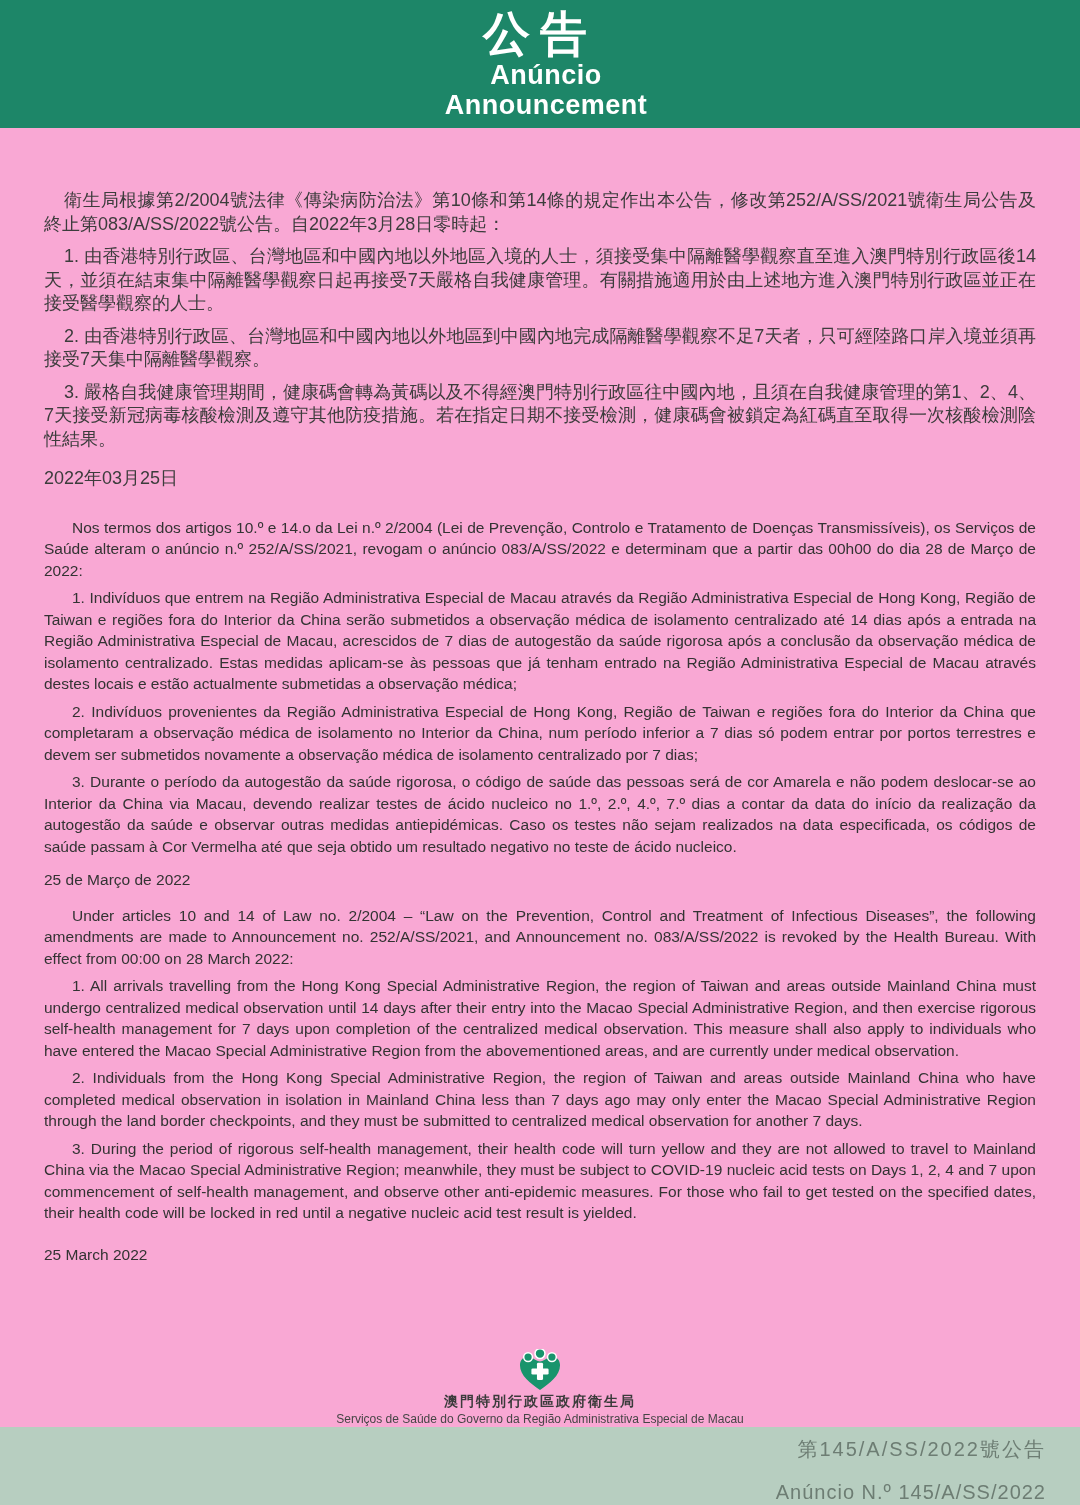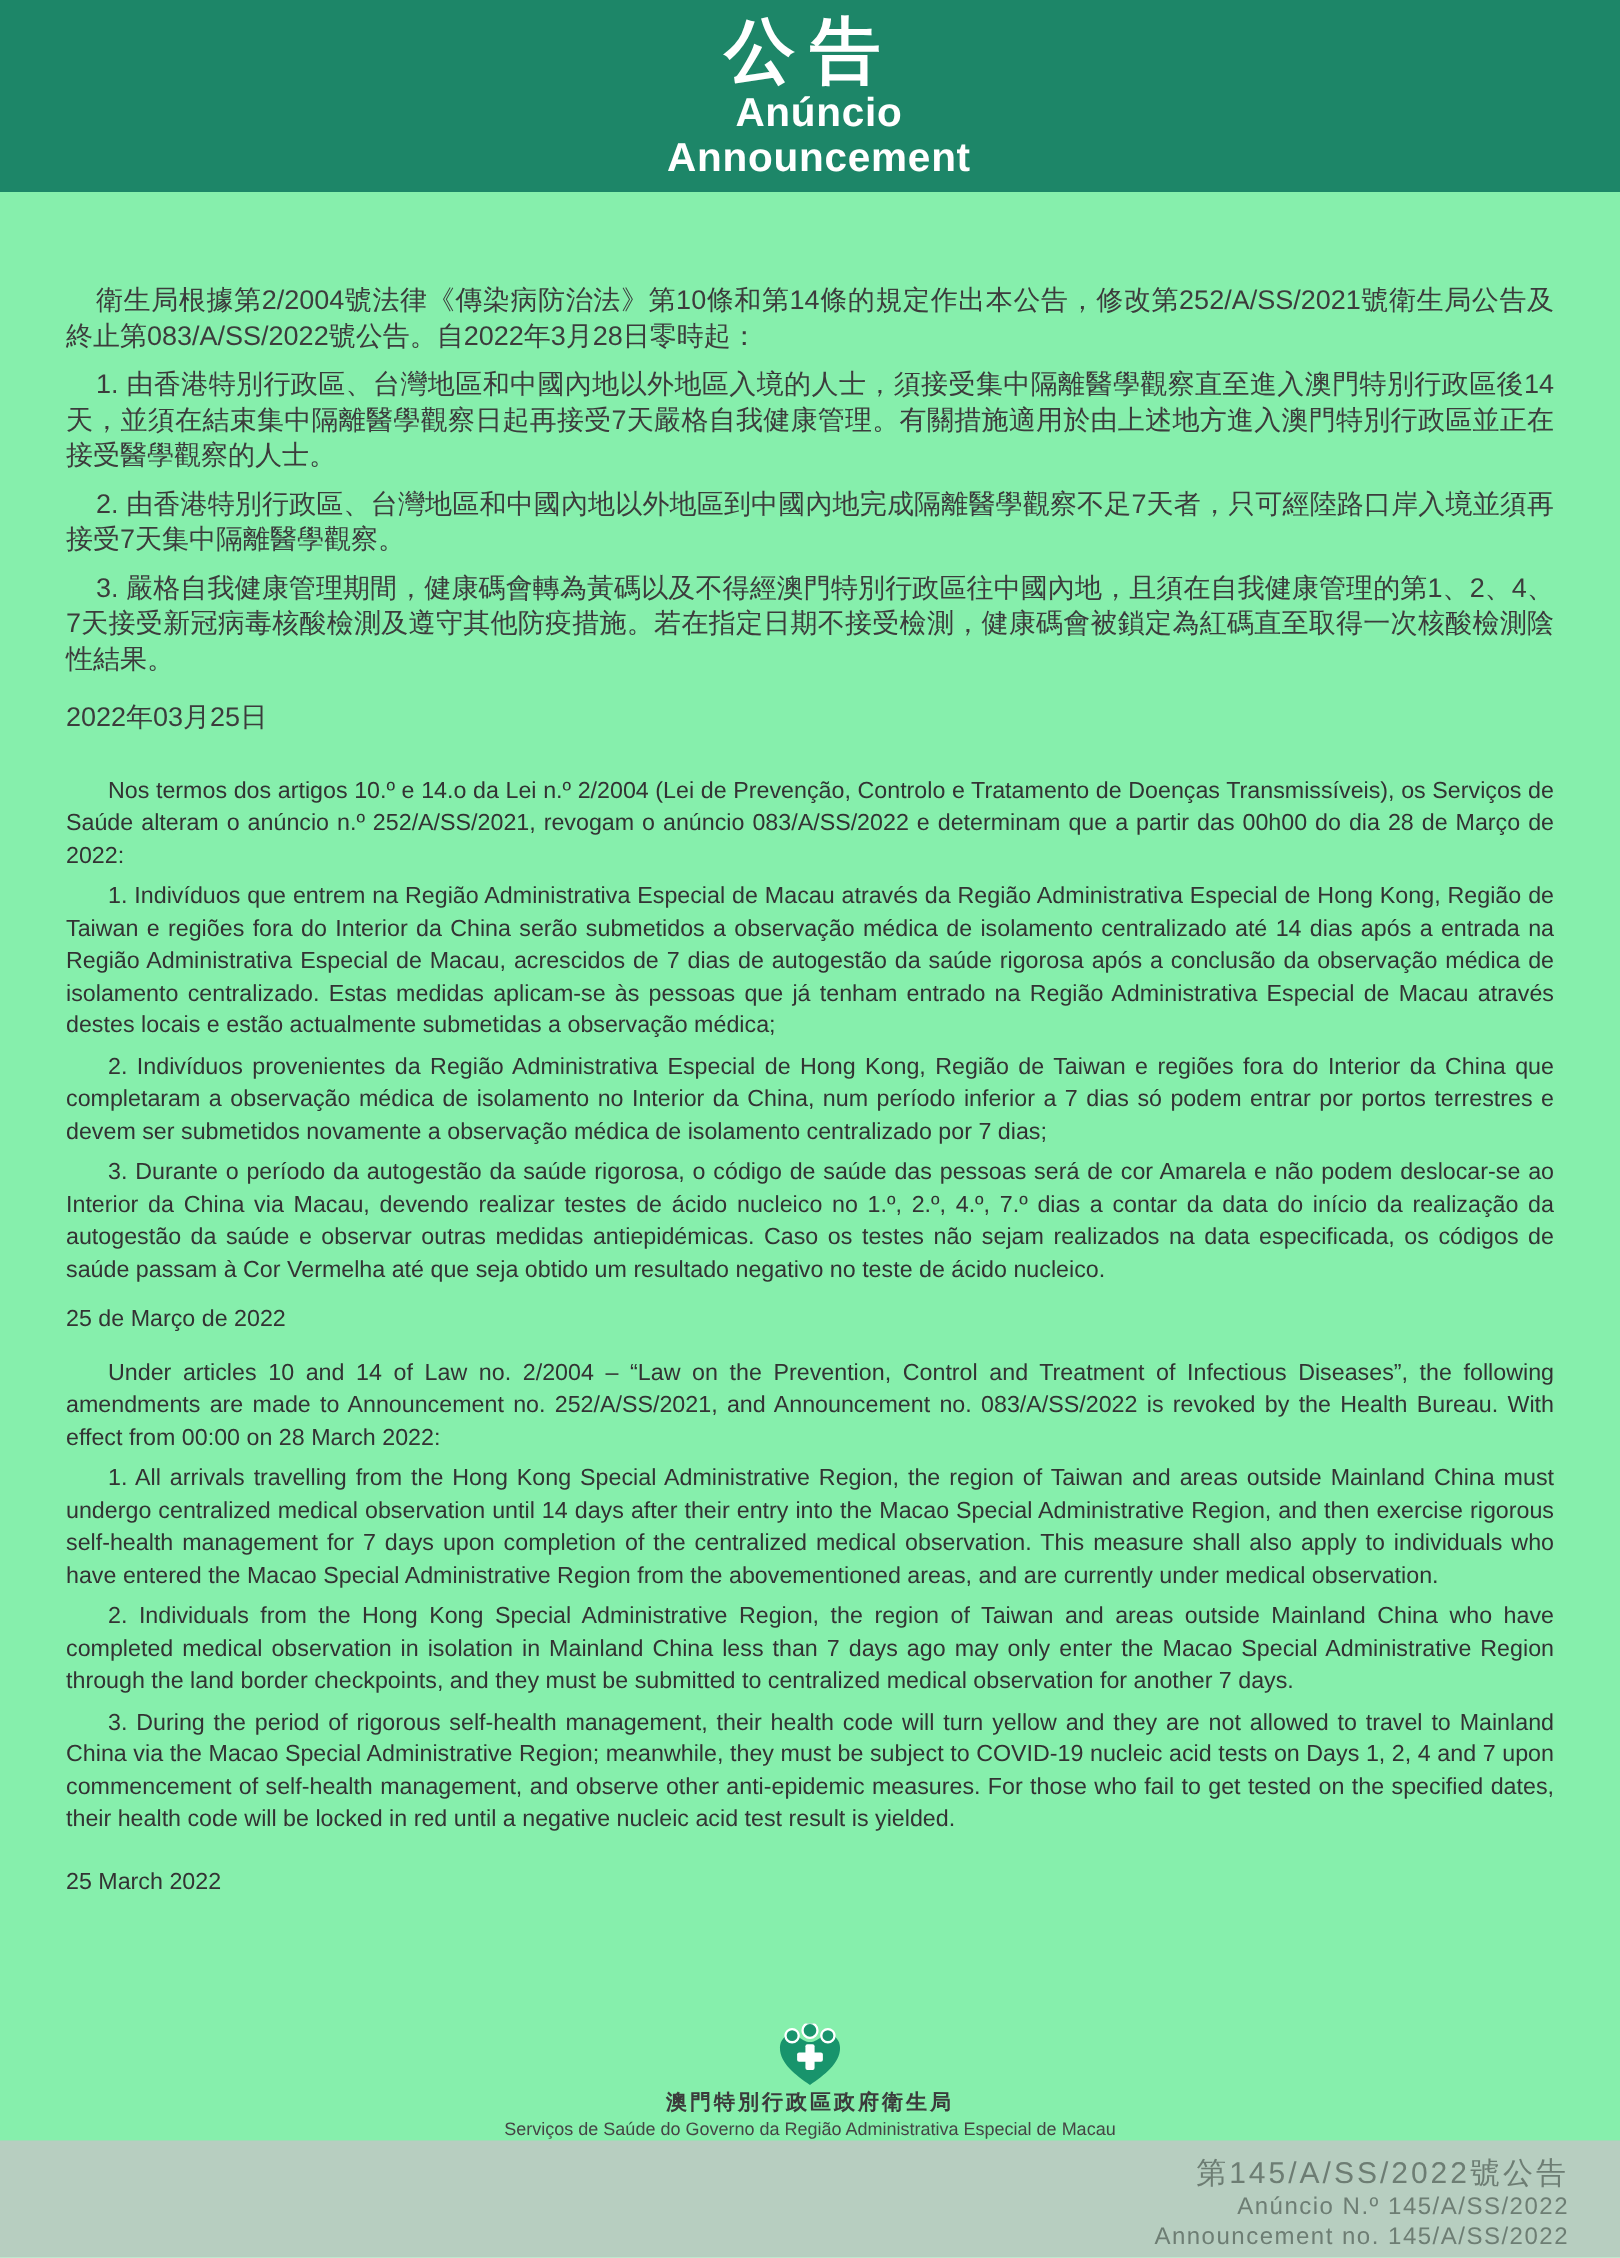--- a/index.html
+++ b/index.html
@@ -1,21 +1,21 @@
 <!DOCTYPE html>
 <html style="--header-green: #1d8668; --band-green: #b7cec0; --band-text: #6d7d73; --logo-green: #18946c; --body-text: #3c3c3c; --title-text: #ffffff;"><head>
 <meta charset="utf-8">
 <style>
   html, body { margin: 0; padding: 0; background: #e9e9e9; }
   .page {
     position: relative;
     width: 1080px;
     height: 1505px;
     margin: 0 auto;
-    background: #86efac;
+    background: #f9a8d4;
     overflow: hidden;
     font-family: "Liberation Sans", "DejaVu Sans", sans-serif;
   }
 
   
   .band-top {
     position: absolute;
     top: 0; left: 0; right: 0;
     height: 128px;
     background: var(--header-green, #1d8668);
@@ -105,23 +105,24 @@
     color: var(--band-text, #6d7d73);
   }
   .band-bottom .n-zh {
     font-size: 20px;
     letter-spacing: 2px;
     line-height: 26px;
     padding-left: 20px;
   }
   .band-bottom .n-pt,
   .band-bottom .n-en {
-    font-size: 16px;
+    font-size: 20px;
     letter-spacing: 1px;
     line-height: 19.5px;
+    margin-top: 21px;
   }
 </style>
 </head>
 <body>
 
 <div class="page">
 
   <header class="band-top">
     <div class="t-zh">公告</div>
     <div class="t-pt">Anúncio</div>

